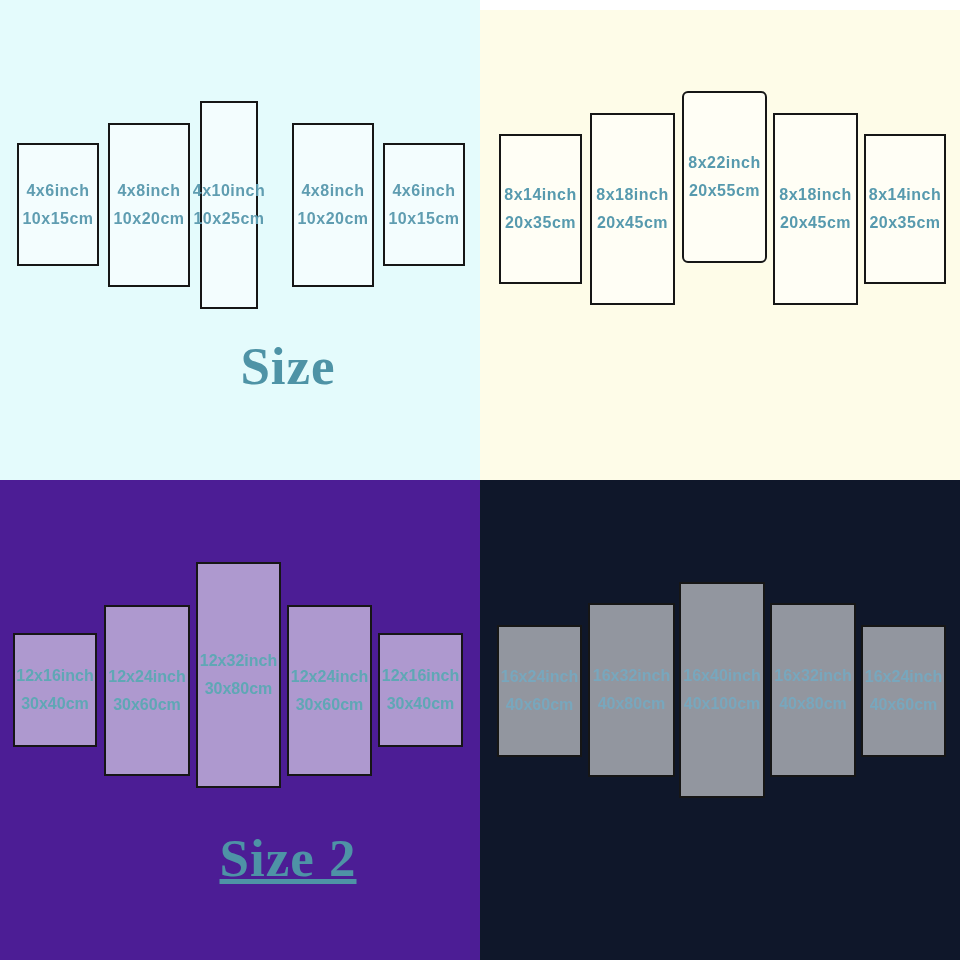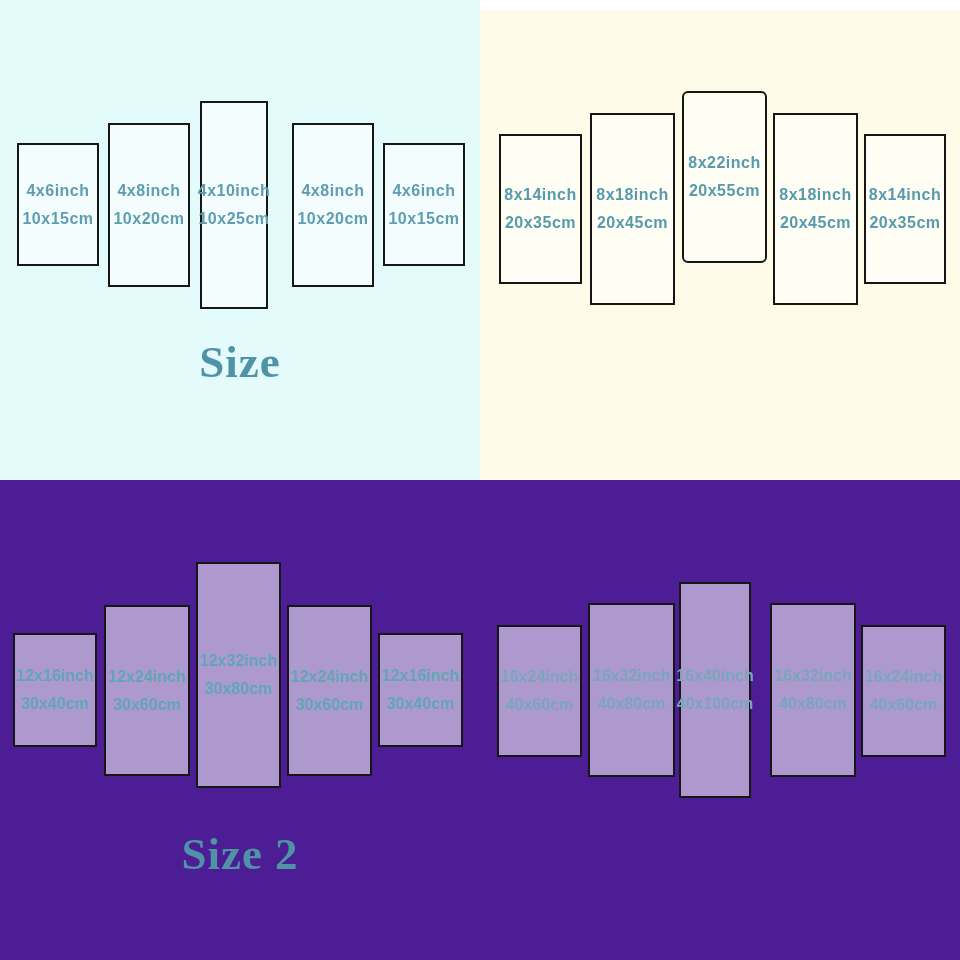--- a/index.html
+++ b/index.html
@@ -48,54 +48,55 @@
   .line { display: block; }
 
   .title {
     position: absolute;
     left: 0;
     width: 100%;
     margin: 0;
     text-align: center;
     font-family: "Liberation Serif", serif;
     font-weight: 700;
-    font-size: 45px;
+    font-size: 53px;
     line-height: 1;
     letter-spacing: 1px;
+    padding-left: 48px;
   }
   .q0 .title { top: 340px; }
   .q1 .title { top: 342px; }
   .q2 .title { top: 352px; }
   .q3 .title { top: 350px; }
 
   
   .q0 .p1 { left: 17px;  top: 143px; width: 82px; height: 123px; }
   .q0 .p2 { left: 108px; top: 123px; width: 82px; height: 164px; }
-  .q0 .p3 { left: 200px; top: 101px; width: 68px; height: 208px; }
+  .q0 .p3 { left: 200px; top: 101px; width: 58px; height: 208px; }
   .q0 .p4 { left: 292px; top: 123px; width: 82px; height: 164px; }
   .q0 .p5 { left: 383px; top: 143px; width: 82px; height: 123px; }
 
   
   .q1 .p1 { left: 19px;  top: 128px; width: 83px; height: 150px; }
   .q1 .p2 { left: 110px; top: 107px; width: 85px; height: 192px; }
   .q1 .p3 { left: 202px; top: 85px;  width: 85px; height: 172px; border-radius: 6px; }
   .q1 .p4 { left: 293px; top: 107px; width: 85px; height: 192px; }
   .q1 .p5 { left: 384px; top: 128px; width: 82px; height: 150px; }
 
   
   .q2 .p1 { left: 13px;  top: 153px; width: 84px; height: 114px; }
   .q2 .p2 { left: 104px; top: 125px; width: 86px; height: 171px; }
   .q2 .p3 { left: 196px; top: 82px;  width: 85px; height: 226px; }
   .q2 .p4 { left: 287px; top: 125px; width: 85px; height: 171px; }
   .q2 .p5 { left: 378px; top: 153px; width: 85px; height: 114px; }
 
   
   .q3 .p1 { left: 17px;  top: 145px; width: 85px; height: 132px; }
   .q3 .p2 { left: 108px; top: 123px; width: 87px; height: 174px; }
-  .q3 .p3 { left: 199px; top: 102px; width: 72px; height: 216px; }
+  .q3 .p3 { left: 199px; top: 102px; width: 86px; height: 216px; }
   .q3 .p4 { left: 290px; top: 123px; width: 86px; height: 174px; }
   .q3 .p5 { left: 381px; top: 145px; width: 85px; height: 132px; }
 </style>
 </head>
 <body>
 
 <div class="canvas-wrap">
 
   <section class="quadrant q0" style="background-color: rgb(228, 251, 252); color: rgb(95, 157, 177);">
     <div class="panel p1">
@@ -189,24 +190,24 @@
         <span class="line">12x24inch</span>
         <span class="line">30x60cm</span>
       </div>
     </div>
     <div class="panel p5">
       <div class="label">
         <span class="line">12x16inch</span>
         <span class="line">30x40cm</span>
       </div>
     </div>
-    <h2 class="title" style="color: rgb(78, 147, 166);">Size 2</h2>
-  </section>
-
-  <section class="quadrant q3" style="background-color: #4c1d95; color: rgb(120, 167, 189);">
+    <h2 class="title" style="color: rgb(78, 147, 166); text-decoration: underline;">Size 2</h2>
+  </section>
+
+  <section class="quadrant q3" style="background-color: #0f172a; color: rgb(120, 167, 189);">
     <div class="panel p1">
       <div class="label">
         <span class="line">16x24inch</span>
         <span class="line">40x60cm</span>
       </div>
     </div>
     <div class="panel p2">
       <div class="label">
         <span class="line">16x32inch</span>
         <span class="line">40x80cm</span>

